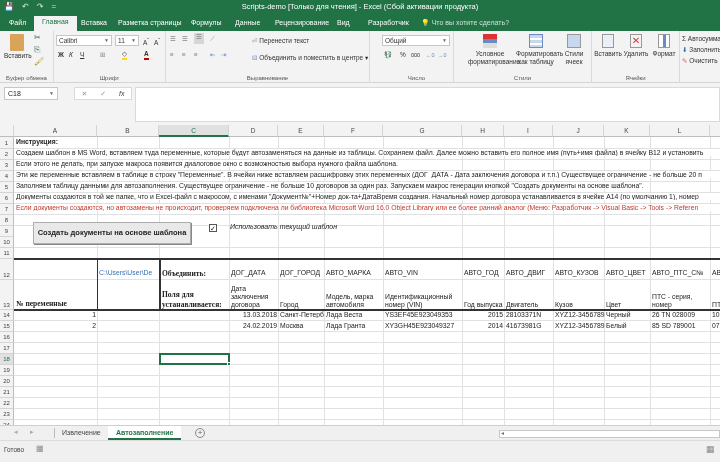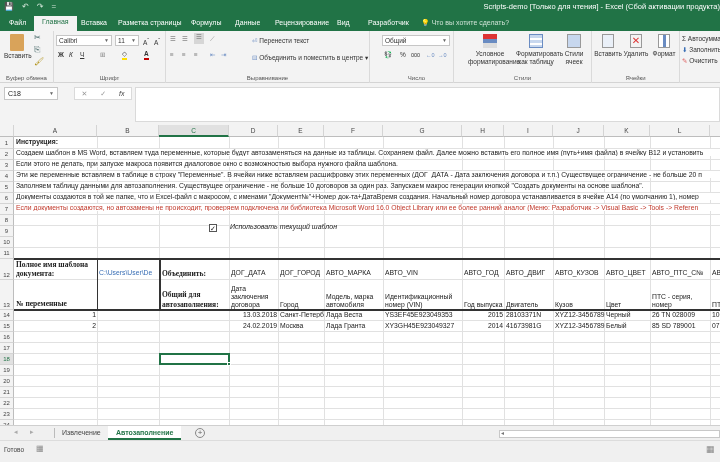--- a/index.html
+++ b/index.html
@@ -1,19 +1,19 @@
 <!DOCTYPE html>
 <html><head>
 <meta charset="utf-8">
 <style>
 *{box-sizing:border-box;margin:0;padding:0}
 body{width:720px;height:462px;overflow:hidden;font-family:"Liberation Sans",sans-serif;font-size:8px;background:#fff;position:relative;color:#222}
 .titlebar{position:absolute;left:0;top:0;width:720px;height:14px;background:#217346;color:#fff}
 .titlebar .qat{position:absolute;left:4px;top:2px;display:flex;gap:8px;font-size:8px;color:#cfe3d6}
-.titlebar .title{position:absolute;left:0;right:0;top:2px;text-align:right;font-size:7.5px;color:#fff}
+.titlebar .title{position:absolute;left:0;right:0;top:2px;text-align:center;font-size:7.5px;color:#fff}
 .tabsbar{position:absolute;left:0;top:14px;width:720px;height:17px;background:#217346}
 .tab{position:absolute;top:3px;height:14px;font-size:7px;color:#fff;line-height:12px;padding:0 3px}
 .tab.active{background:#f3f3f3;color:#217346;top:2px;height:15px;padding:0 8px}
 .tab.search{color:#cfe3d6}
 .ribbon{position:absolute;left:0;top:31px;width:720px;height:52px;background:#f3f3f3;border-bottom:1px solid #d4d4d4}
 .rgroup{position:absolute;top:0;height:52px;border-right:1px solid #dadada}
 .rlabel{position:absolute;bottom:2px;left:0;right:0;text-align:center;font-size:6px;color:#555}
 .rbtn{position:absolute;font-size:6.5px;color:#333;text-align:center;line-height:8px}
 .combo{position:absolute;height:11px;background:#fff;border:1px solid #c6c6c6;font-size:6.5px;line-height:9px;padding-left:2px;color:#333}
 .combo .dd{position:absolute;right:2px;top:0;font-size:5px;color:#666}
@@ -239,28 +239,28 @@
   <div style="position:absolute;left:15px;top:12px;width:705px;height:77px;background:transparent"></div>
 
   <div class="cell" style="left:16px;top:13px;font-weight:bold;background:#fff;padding-right:4px">Инструкция:</div>
   <div class="cell" style="left:16px;top:24px;background:#fff;width:704px;overflow:hidden">Создаем шаблон в MS Word, вставляем туда переменные, которые будут автозаменяться на данные из таблицы. Сохраняем файл. Далее можно вставить его полное имя (путь+имя файла) в ячейку B12 и установить</div>
   <div class="cell" style="left:16px;top:35px;background:#fff">Если этого не делать, при запуске макроса появится диалоговое окно с возможностью выбора нужного файла шаблона.</div>
   <div class="cell" style="left:16px;top:46px;background:#fff;width:704px;overflow:hidden">Эти же переменные вставляем в таблице в строку "Переменные". В ячейки ниже вставляем расшифровку этих переменных (ДОГ_ДАТА - Дата заключения договора и т.п.) Существущее ограничение - не больше 20 п</div>
   <div class="cell" style="left:16px;top:57px;background:#fff">Заполняем таблицу данными для автозаполнения. Существущее ограничение - не больше 10 договоров за один раз. Запускаем макрос генерации кнопкой "Создать документы на основе шаблона".</div>
   <div class="cell" style="left:16px;top:68px;background:#fff;width:704px;overflow:hidden">Документы создаются в той же папке, что и Excel-файл с макросом, с именами "Документ№"+Номер док-та+ДатаВремя создания. Начальный номер договора устанавливается в ячейке A14 (по умолчанию 1), номер</div>
   <div class="cell" style="left:16px;top:79px;background:#fff;width:704px;overflow:hidden;color:#c0392b">Если документы создаются, но автозамены не происходит, проверяем подключена ли библиотека Microsoft Word 16.0 Object Library или ее более ранний аналог (Меню: Разработчик -&gt; Visual Basic -&gt; Tools -&gt; Referen</div>
 
+  <div style="position:absolute;left:33px;top:97px;width:158px;height:22px;background:#e9e9e9;border:1px solid #adadad;box-shadow:1px 1px 0 #888;font-size:7.5px;font-weight:bold;text-align:center;line-height:20px;color:#222">Создать документы на основе шаблона</div>
 
   <div style="position:absolute;left:209px;top:99px;width:8px;height:8px;border:1px solid #555;background:#fff;font-size:7px;line-height:7px;text-align:center">✓</div>
   <div class="cell" style="left:230px;top:98px;font-style:italic;font-size:7px">Использовать текущий шаблон</div>
 
-  <div class="cell" style="left:16px;top:135px;font-family:'Liberation Serif',serif;font-weight:bold;font-size:7.5px;white-space:normal;width:80px;line-height:9px">Полное имя шаблона документа:</div>
   <div class="cell" style="left:99px;top:144px;color:#3a6fb5;text-decoration:underline;width:60px;overflow:hidden">C:\Users\User\De</div>
   <div class="cell" style="left:162px;top:144px;font-family:'Liberation Serif',serif;font-weight:bold;font-size:7.5px">Объединить:</div>
-  <div class="cell" style="left:162px;top:165px;font-family:'Liberation Serif',serif;font-weight:bold;font-size:7.5px;white-space:normal;width:66px;line-height:10px">Общий для автозаполнения:</div>
+  <div class="cell" style="left:162px;top:165px;font-family:'Liberation Serif',serif;font-weight:bold;font-size:7.5px;white-space:normal;width:66px;line-height:10px">Поля для устанавливается:</div>
   <div class="cell" style="left:16px;top:174px;font-family:'Liberation Serif',serif;font-weight:bold;font-size:7.5px">№ переменные</div>
 
   <div class="cell" style="left:231px;top:144px">ДОГ_ДАТА</div>
   <div class="cell" style="left:280px;top:144px">ДОГ_ГОРОД</div>
   <div class="cell" style="left:326px;top:144px">АВТО_МАРКА</div>
   <div class="cell" style="left:385px;top:144px">АВТО_VIN</div>
   <div class="cell" style="left:464px;top:144px;background:#fff">АВТО_ГОД</div>
   <div class="cell" style="left:506px;top:144px;background:#fff">АВТО_ДВИГ</div>
   <div class="cell" style="left:555px;top:144px;background:#fff">АВТО_КУЗОВ</div>
   <div class="cell" style="left:606px;top:144px;background:#fff">АВТО_ЦВЕТ</div>

